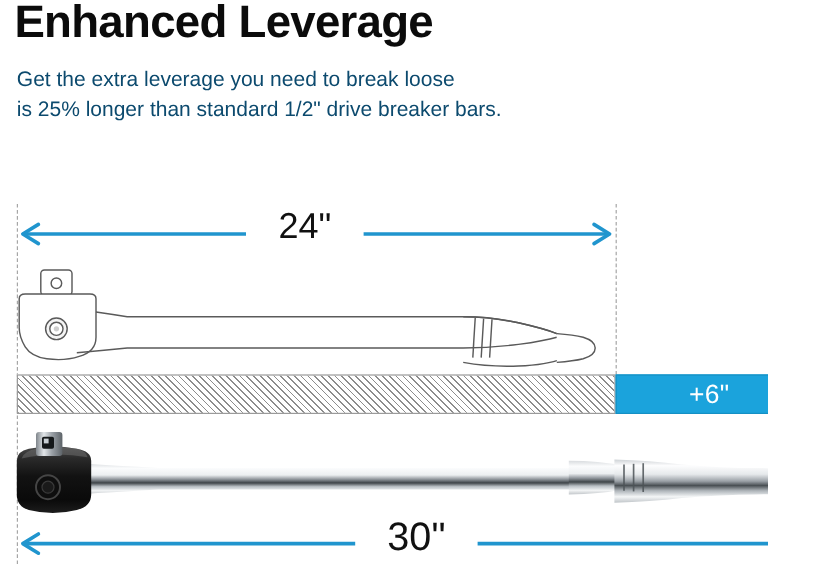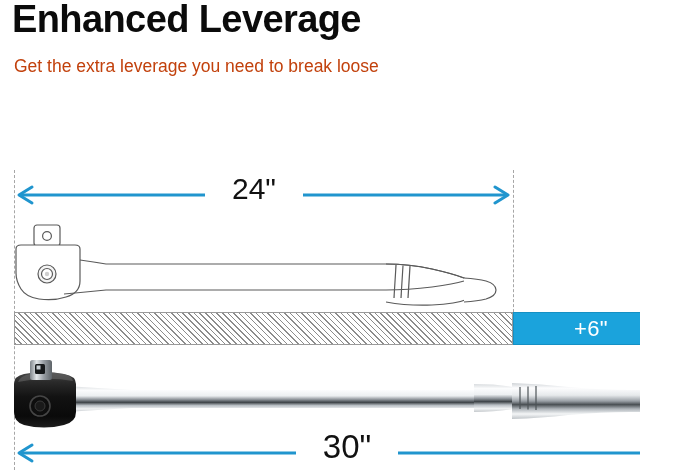--- a/index.html
+++ b/index.html
@@ -31,21 +31,21 @@
     color: #0b0b0b;
     font-family: "Liberation Sans", sans-serif;
     white-space: nowrap;
   }
   .subcopy {
     position: absolute;
     left: 14px;
     top: 54px;
     font-size: 17.5px;
     line-height: 24.5px;
-    color: #c2410c;
+    color: #0c4a6e;
     font-family: "Liberation Sans", sans-serif;
     white-space: nowrap;
   }
   .subcopy div { white-space: nowrap; }
 
   
   .guide {
     position: absolute;
     width: 0;
     border-left: 1px dashed #a6a6a6;
@@ -123,20 +123,21 @@
 </style>
 </head>
 <body>
 
 <div id="infographic">
 
   <div class="headline">Enhanced Leverage</div>
 
   <div class="subcopy">
     <div>Get the extra leverage you need to break loose</div>
+    <div>is 25% longer than standard 1/2" drive breaker bars.</div>
   </div>
 
   <div class="guide" id="guide-left"></div>
   <div class="guide" id="guide-mid"></div>
   <div class="guide" id="guide-right"></div>
 
   <div class="dim-arrow" id="dim-24">
     <svg viewBox="0 0 499 24" preserveAspectRatio="none">
       <line x1="6" y1="12" x2="493" y2="12" stroke="#2095CE" stroke-width="3"></line>
       <polyline points="18,4 5,12 18,20" fill="none" stroke="#2095CE" stroke-width="3" stroke-linecap="round" stroke-linejoin="round"></polyline>

